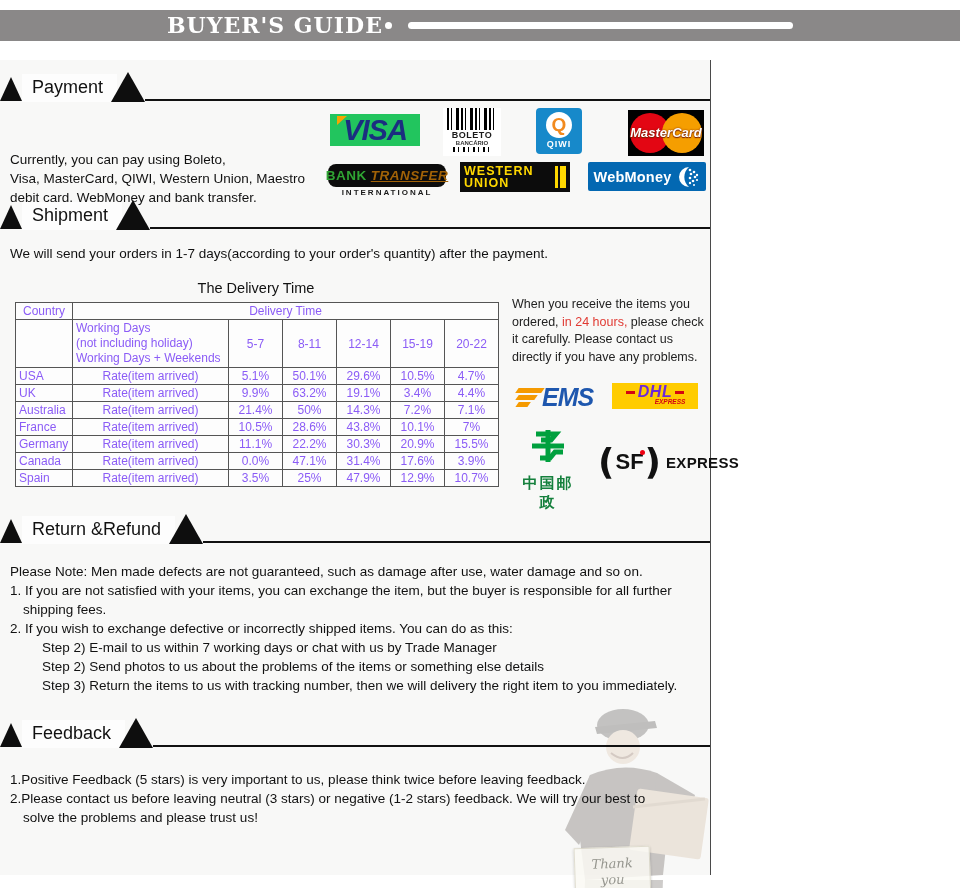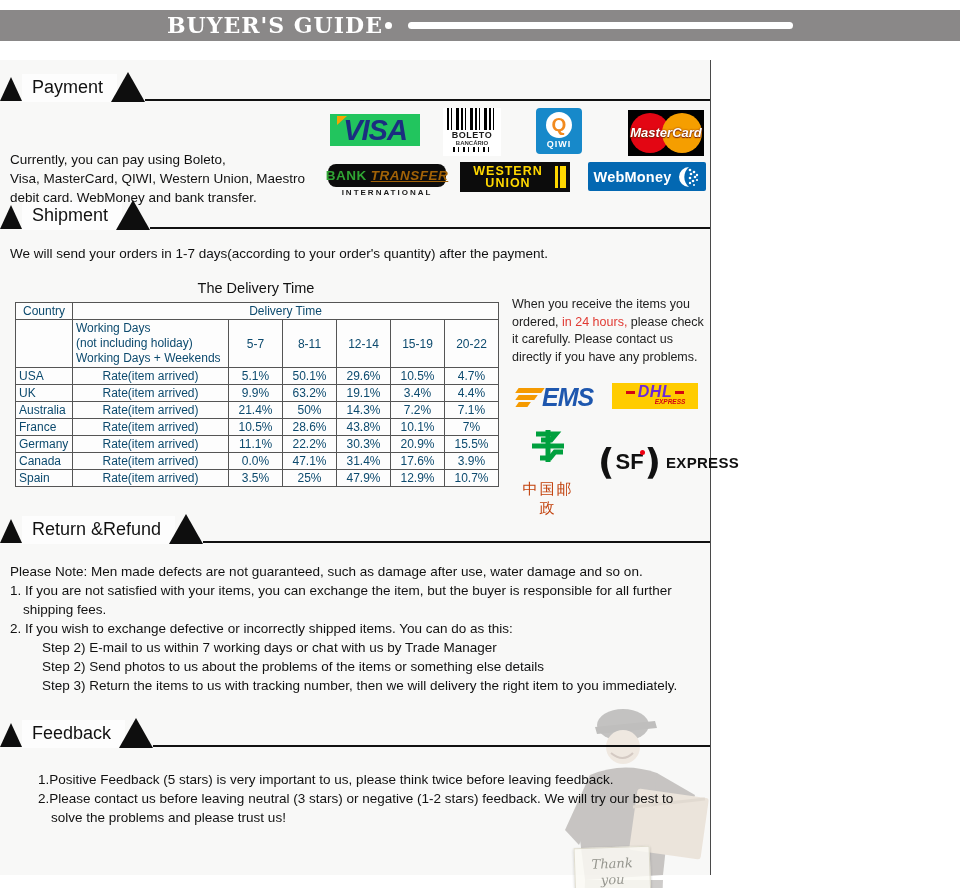--- a/index.html
+++ b/index.html
@@ -57,35 +57,35 @@
     font-size:13px; color:#fff; text-shadow:0 0 2px #7a2000, 0 1px 1px #7a2000; }
 
   .banktransfer { left:328px; top:92px; width:118px; height:36px; text-align:center; }
   .bt-box { height:23px; background:#0c0c0c; border-radius:8px; display:flex; align-items:center; justify-content:center; gap:4px; }
   .bt-bank { color:#2fa433; font-weight:bold; font-size:13.5px; letter-spacing:0.5px; }
   .bt-transfer { color:#a16207; font-weight:bold; font-style:italic; font-size:13.5px; letter-spacing:0.5px;text-decoration:underline; }
   .bt-intl { font-size:8px; font-weight:bold; color:#1a1a1a; letter-spacing:2px; margin-top:1px; }
 
   .westernunion { left:460px; top:90px; width:110px; height:30px; background:#0c0c0c;
     display:flex; align-items:center; padding:2px 4px; }
-  .wu-lines { flex:1; text-align:center; color:#ffd800; font-weight:bold; font-size:12.5px;
+  .wu-lines { flex:1; color:#ffd800; font-weight:bold; font-size:12.5px;
     line-height:12px; letter-spacing:1px; }
   .wu-bar1 { width:3px; height:22px; background:#ffd800; margin-left:3px; }
   .wu-bar2 { width:6px; height:22px; background:#ffd800; margin-left:2px; }
 
   .webmoney { left:588px; top:90px; width:118px; height:29px; background:#0368b2; border-radius:2px;
     display:flex; align-items:center; justify-content:center; gap:7px; color:#fff; }
   .wm-word { font-size:14.5px; font-weight:bold; letter-spacing:0.2px; }
 
   
   .ship-intro { position:absolute; left:10px; top:46px; font-size:13.5px; color:#111; }
   .tbl-title { position:absolute; left:15px; top:80px; width:482px; text-align:center; font-size:14.5px; color:#111; }
   table.delivery { position:absolute; left:15px; top:102px; width:482px; border-collapse:collapse;
     table-layout:fixed; font-size:12px; background:#fdfdfd; }
-  table.delivery th, table.delivery td { border:1px solid #555; padding:1px 3px; font-weight:normal; color:#0c4a6e; }
+  table.delivery th, table.delivery td { border:1px solid #555; padding:1px 3px; font-weight:normal; color:#8b5cf6; }
   .c-country { width:57px; } .c-desc { width:156px; }
   .c-r { width:54px; }
   td.range, th.range, td.pct { text-align:center; }
   td.ratecell { text-align:center; }
   td.countrycell { text-align:left; padding-left:5px; }
   th.country-h { text-align:center; } th.span-h { text-align:center; }
   .wd-lines div { text-align:left; line-height:15px; }
 
   .notice { position:absolute; left:512px; top:96px; width:200px; font-size:12.5px; line-height:17.5px; color:#222; }
   .notice .red { color:#e03a33; }
@@ -96,21 +96,21 @@
   .ems-w1 { width:26px; } .ems-w2 { width:19px; margin-left:5px; } .ems-w3 { width:12px; margin-left:10px; }
   .ems-word { font-style:italic; font-weight:900; font-size:25px; color:#1e57ae; letter-spacing:-1px; }
 
   .dhl { left:612px; top:183px; width:86px; height:26px; background:#fc0; text-align:center; position:absolute; }
   .dhl-row { display:flex; align-items:center; justify-content:center; gap:3px; height:18px; }
   .dhl-dash { width:9px; height:3px; background:#d40511; }
   .dhl-word { font-style:italic; font-weight:900; font-size:16px; color:#6d28d9; letter-spacing:0.5px; }
   .dhl-sub { font-style:italic; font-weight:bold; font-size:6.5px; color:#d40511; margin-top:-3px; padding-left:30px; }
 
   .chinapost { left:516px; top:224px; width:64px; height:70px; text-align:center; }
-  .cp-name { font-size:15px; font-weight:normal; color:#c2410c; letter-spacing:2px; margin-top:8px; }
+  .cp-name { font-size:15px; font-weight:bold; color:#15803d; letter-spacing:2px; margin-top:2px; }
 
   .sf { left:598px; top:240px; width:112px; height:44px; display:flex; align-items:center; }
   .sf-paren { font-size:36px; font-weight:bold; color:#111; line-height:40px; font-family:"DejaVu Sans",sans-serif; }
   .sf-letters { font-weight:900; font-size:22px; color:#111; position:relative; margin:0 1px; }
   .sf-dot { position:absolute; right:-1px; top:1px; width:5px; height:5px; border-radius:50%; background:#e01; }
   .sf-express { font-weight:bold; font-size:15px; color:#111; margin-left:5px; letter-spacing:0.3px; }
 
   
   .para { position:absolute; left:10px; font-size:13.5px; line-height:19px; color:#111; width:695px; }
   .indent1 { padding-left:13px; }
@@ -396,20 +396,20 @@
     </div>
   </div>
 
   <div class="section" style="top:658px; height:150px;">
     <div class="ribbon">
       <div class="tri-small"></div>
       <div class="ribbon-label">Feedback</div>
       <div class="tri-big"></div>
       <div class="ribbon-line"></div>
     </div>
-    <div class="para" style="top:52px;margin-left:28px;">
+    <div class="para" style="top:52px;">
       <div>1.Positive Feedback (5 stars) is very important to us, please think twice before leaving feedback.</div>
       <div>2.Please contact us before leaving neutral (3 stars) or negative (1-2 stars) feedback. We will try our best to</div>
       <div class="indent1">solve the problems and please trust us!</div>
     </div>
   </div>
 
 </div>
 
 </body></html>

